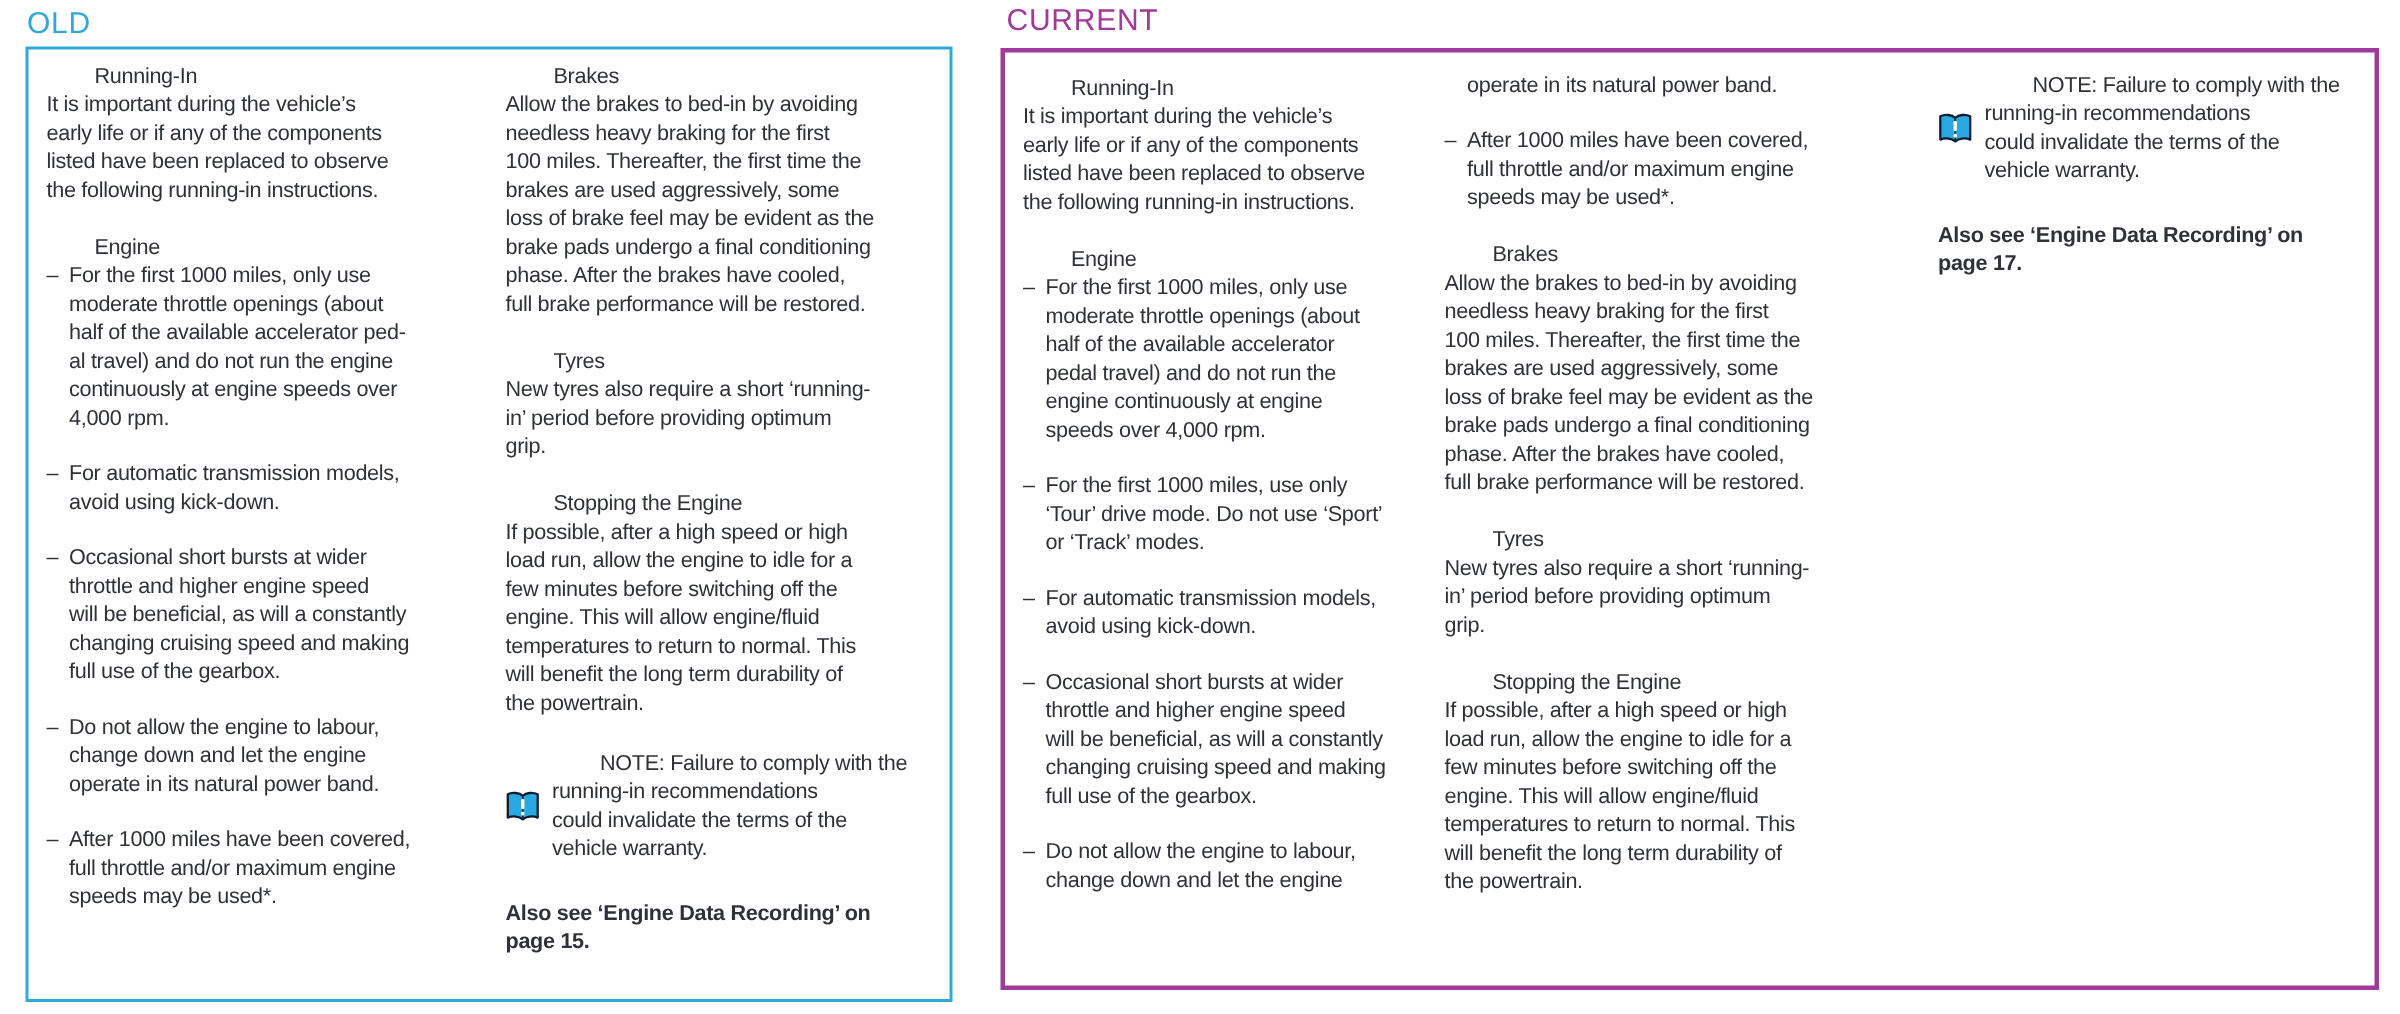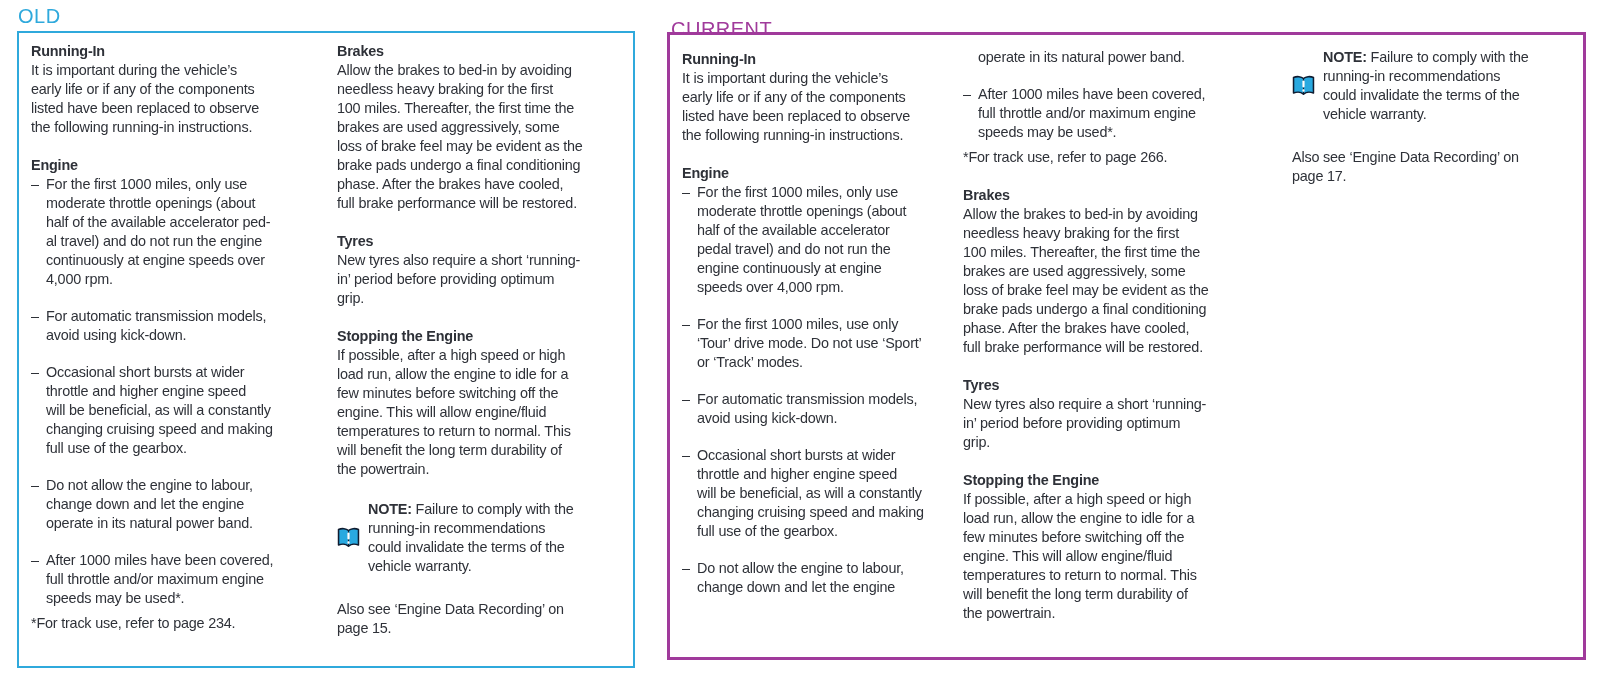--- a/index.html
+++ b/index.html
@@ -15,21 +15,21 @@
   .page { position: relative; width: 1600px; height: 676px; }
 
   .panel-title {
     position: absolute;
     font-size: 20px;
     font-weight: 400;
     letter-spacing: 0.5px;
     line-height: 26px;
   }
   #old-title     { left: 18px;  top: 3px;  color: var(--old-accent, #2fa9dc); }
-  #current-title { left: 671px; top: 16px;  color: var(--current-accent, #a03a9b); }
+  #current-title { left: 671px; top: 1px;  color: var(--current-accent, #a03a9b); }
 
   .panel {
     position: absolute;
     background: #ffffff;
     box-sizing: border-box;
   }
   #old-panel {
     left: 17px; top: 31px; width: 618px; height: 637px;
     border: 2px solid var(--old-accent, #2fa9dc);
   }
@@ -44,38 +44,38 @@
     line-height: 19px;
     letter-spacing: -0.2px;
   }
   #old-col1     { left: 31px;   top: 42px; width: 296px; }
   #old-col2     { left: 337px;  top: 42px; width: 296px; }
   #current-col1 { left: 682px;  top: 50px; width: 284px; }
   #current-col2 { left: 963px;  top: 48px; width: 290px; }
   #current-col3 { left: 1292px; top: 48px; width: 282px; }
 
   .body, .bullet, .cont, .footnote, .also, .note-text { white-space: pre-line; }
-  .h { font-weight: 700; }
+  .h { font-weight: 400; margin-left: 32px; }
   .sec { margin-top: 19px; }
   .bullet {
     position: relative;
     padding-left: 15px;
     margin-top: 18px;
   }
   .bullet::before {
     content: "\2013";
     position: absolute;
     left: 0; top: 0;
   }
   .cont { padding-left: 15px; }
   .footnote { margin-top: 6px; }
   .note { display: flex; align-items: center; margin-top: 21px; }
   .note-first { margin-top: 0; }
   .note-icon { flex: 0 0 auto; width: 23px; height: 21px; margin-right: 8px; margin-top: -1px; }
-  .also { margin-top: 24px; }
+  .also { margin-top: 24px; font-weight: bold; }
 </style>
 </head>
 <body>
 
 <div class="page">
 
   <div class="panel-title" id="old-title">OLD</div>
   <div class="panel-title" id="current-title">CURRENT</div>
 
   <div class="panel" id="old-panel"></div>
@@ -102,21 +102,20 @@
 will be beneficial, as will a constantly
 changing cruising speed and making
 full use of the gearbox.</div>
       <div class="bullet">Do not allow the engine to labour,
 change down and let the engine
 operate in its natural power band.</div>
       <div class="bullet">After 1000 miles have been covered,
 full throttle and/or maximum engine
 speeds may be used*.</div>
     </div>
-    <div class="footnote">*For track use, refer to page 234.</div>
   </div>
 
   <div class="col" id="old-col2">
     <div class="h">Brakes</div>
     <div class="body">Allow the brakes to bed-in by avoiding
 needless heavy braking for the first
 100 miles. Thereafter, the first time the
 brakes are used aggressively, some
 loss of brake feel may be evident as the
 brake pads undergo a final conditioning
@@ -177,21 +176,20 @@
       <div class="bullet">Do not allow the engine to labour,
 change down and let the engine</div>
     </div>
   </div>
 
   <div class="col" id="current-col2">
     <div class="cont">operate in its natural power band.</div>
     <div class="bullet">After 1000 miles have been covered,
 full throttle and/or maximum engine
 speeds may be used*.</div>
-    <div class="footnote">*For track use, refer to page 266.</div>
     <div class="h sec">Brakes</div>
     <div class="body">Allow the brakes to bed-in by avoiding
 needless heavy braking for the first
 100 miles. Thereafter, the first time the
 brakes are used aggressively, some
 loss of brake feel may be evident as the
 brake pads undergo a final conditioning
 phase. After the brakes have cooled,
 full brake performance will be restored.</div>
     <div class="h sec">Tyres</div>

